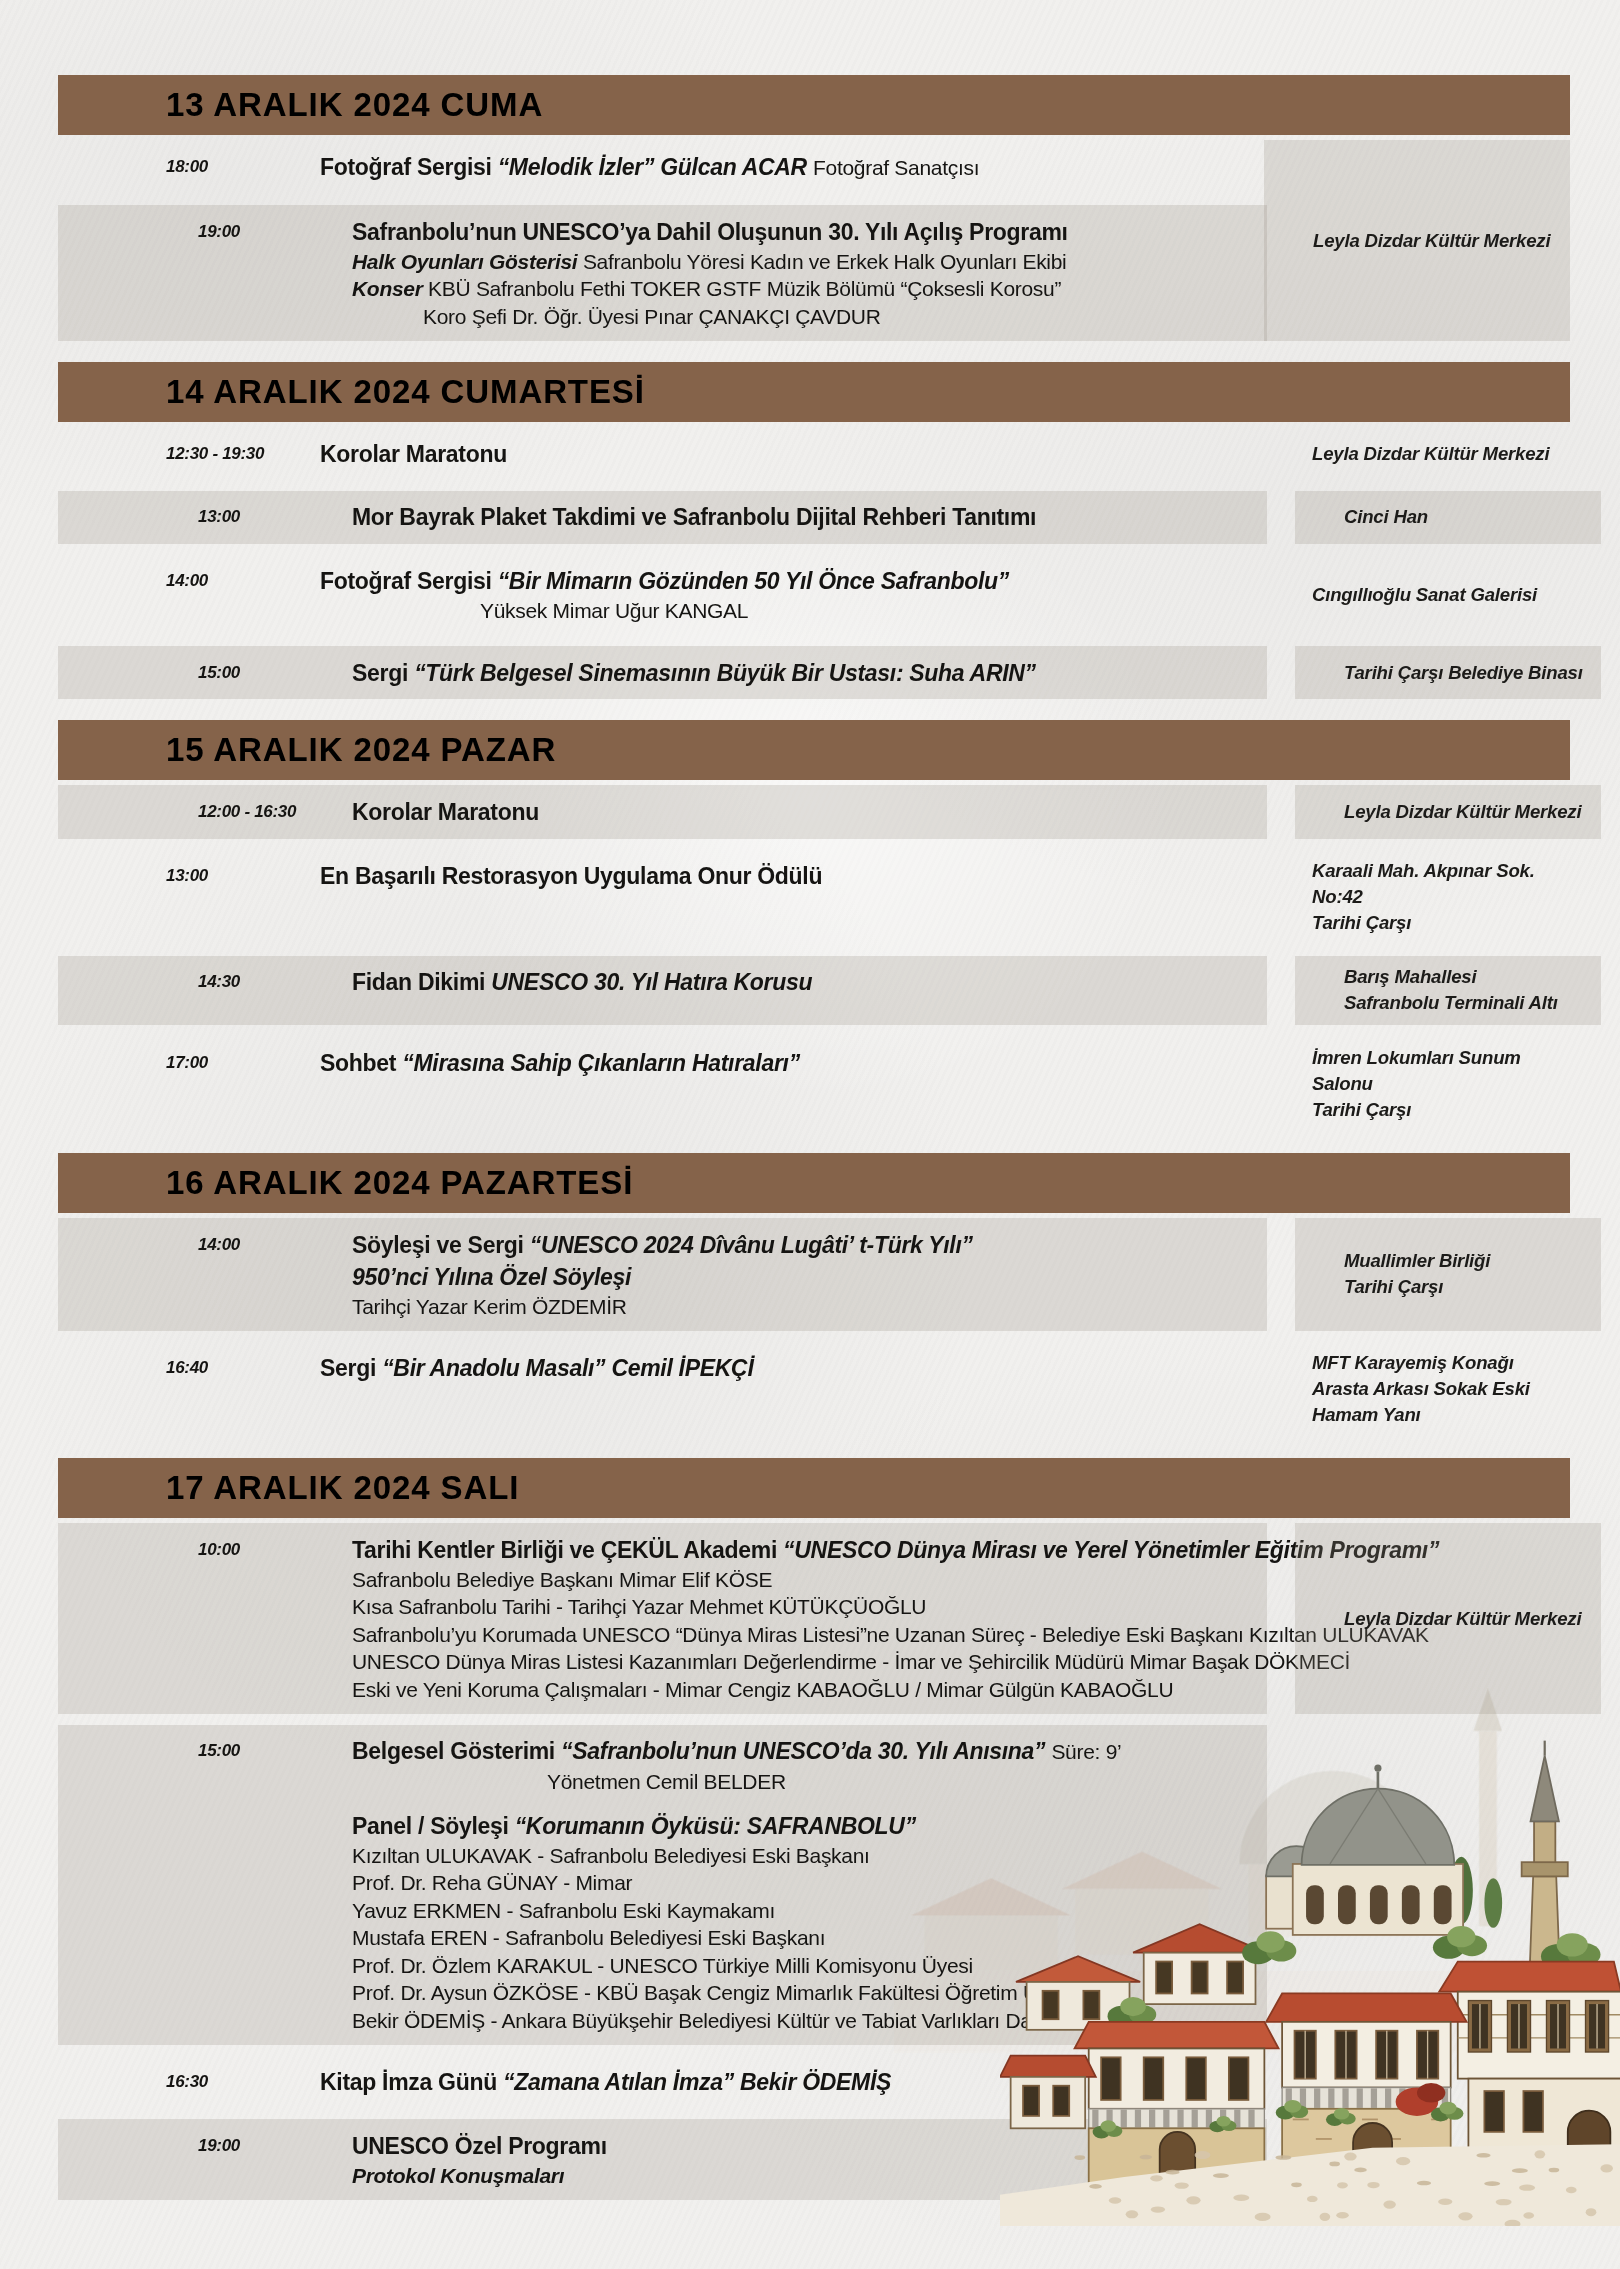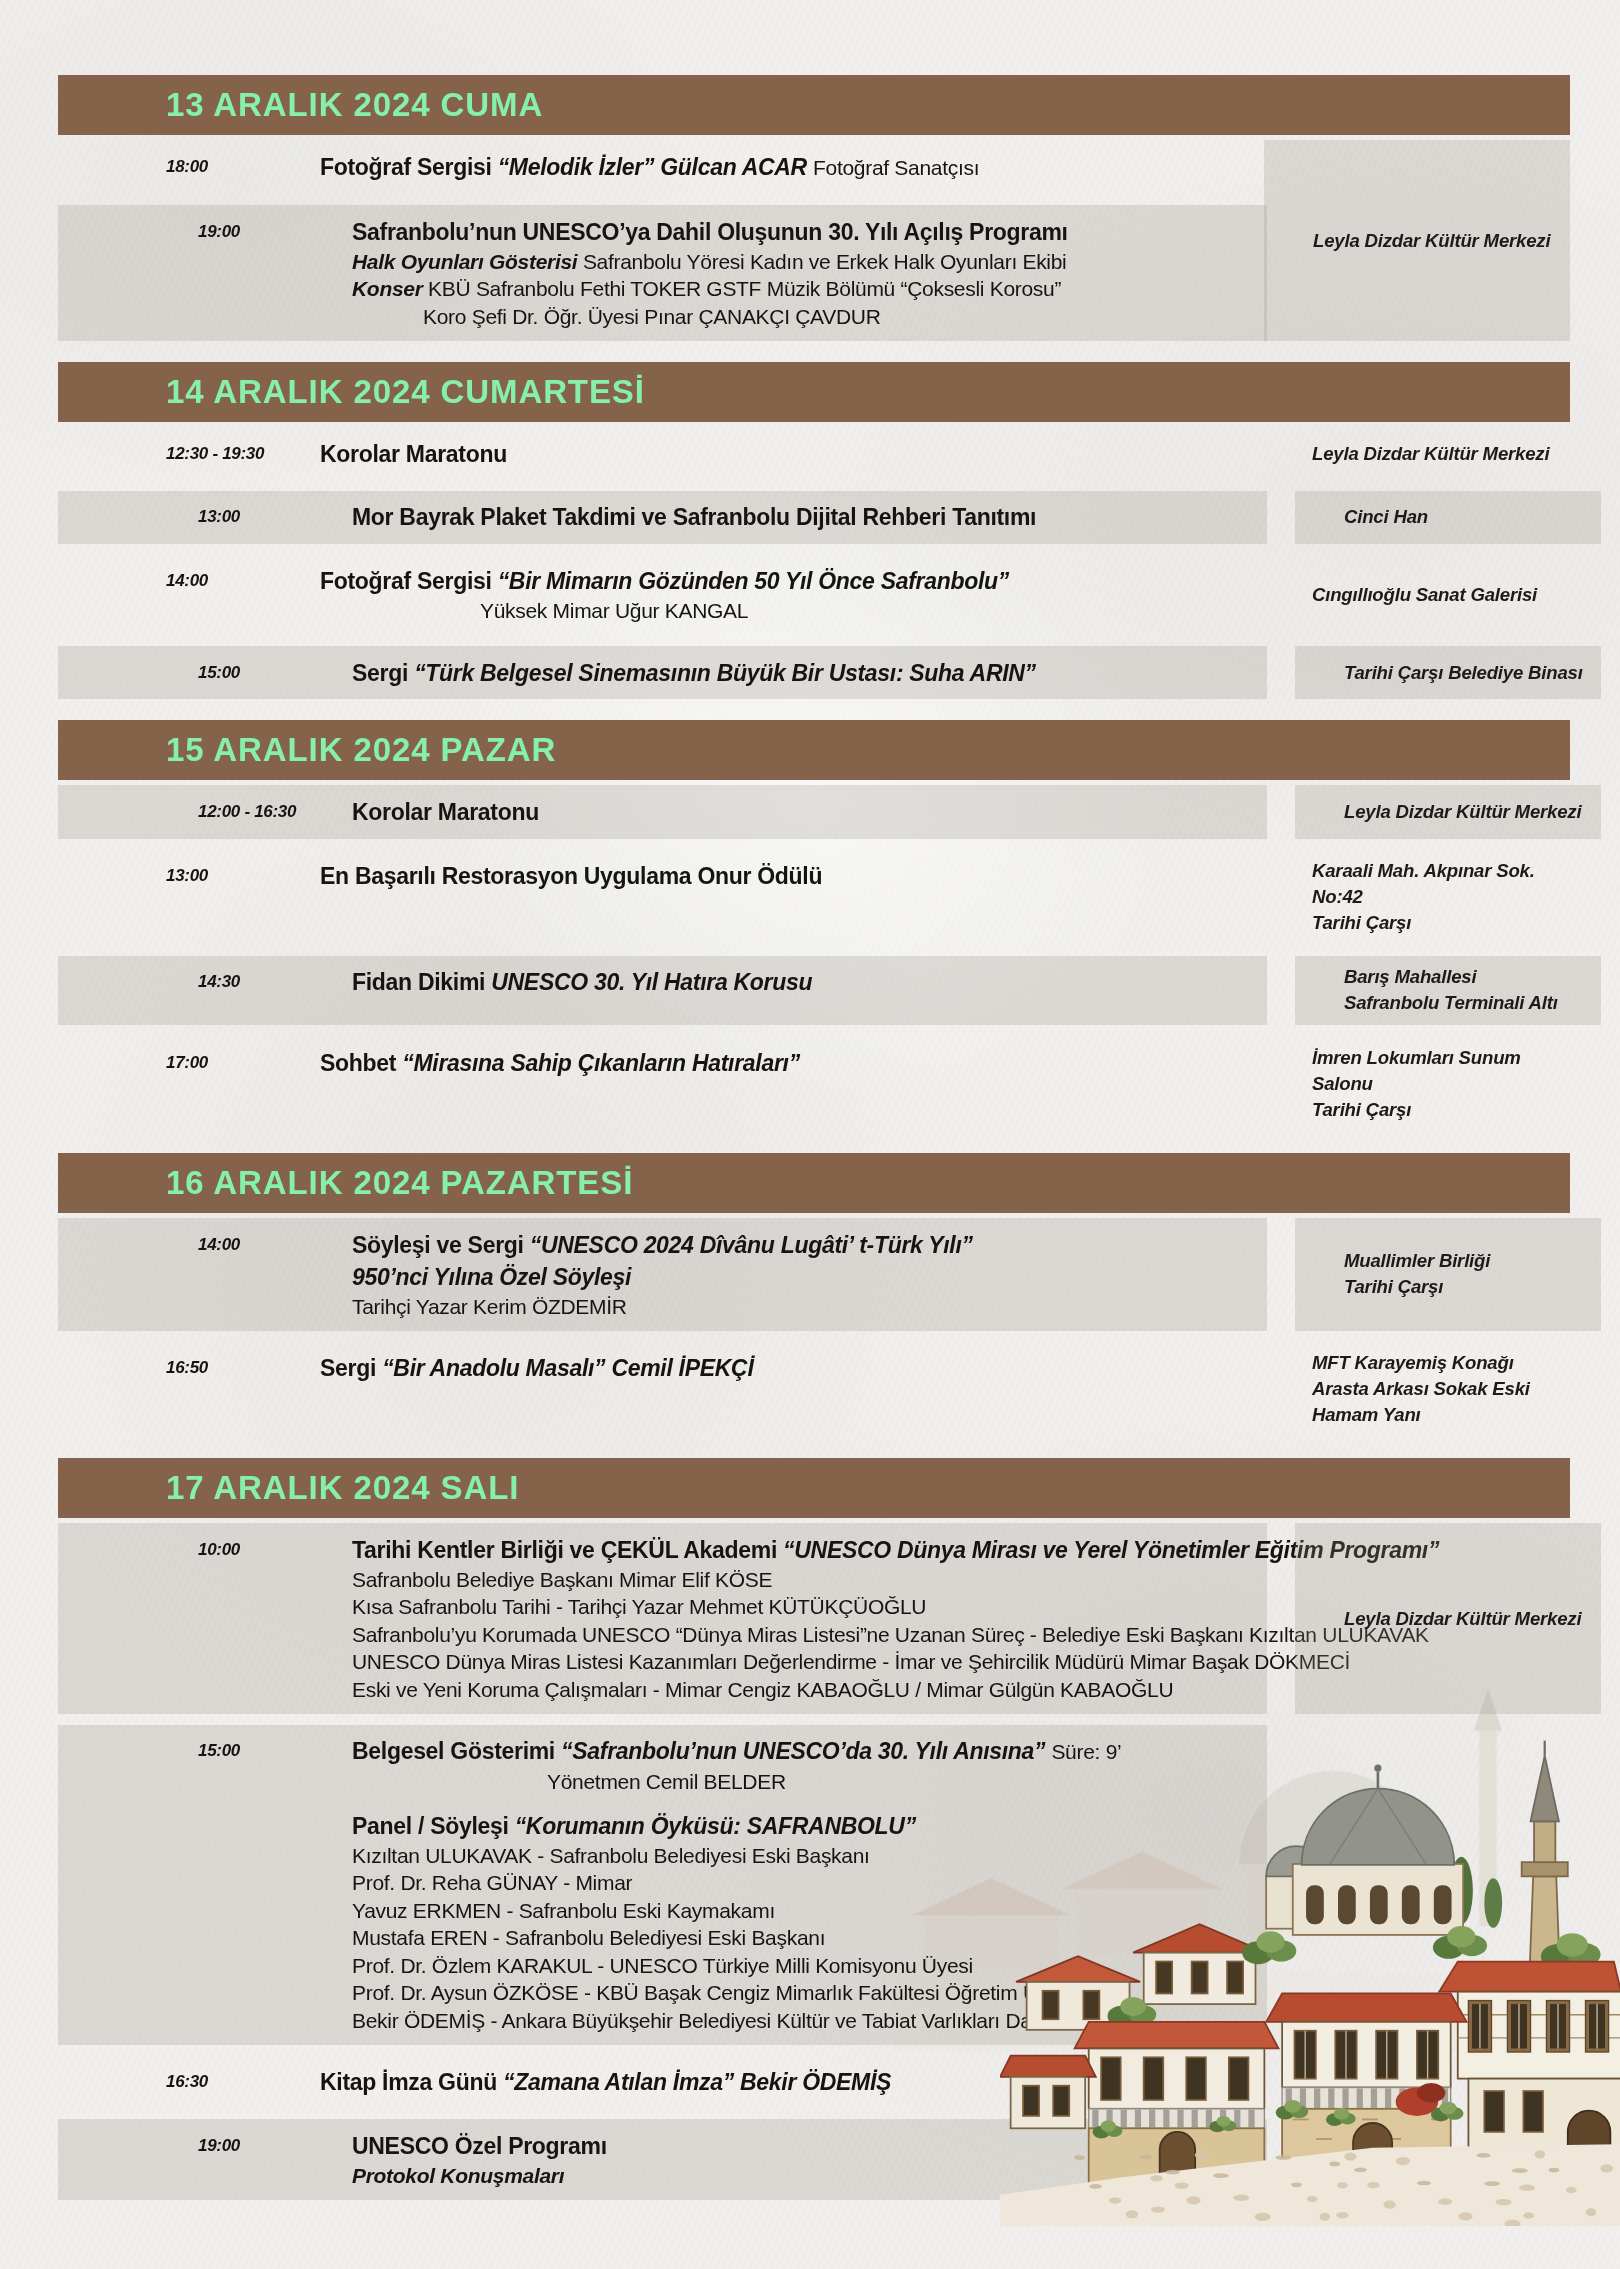--- a/index.html
+++ b/index.html
@@ -15,21 +15,21 @@
       radial-gradient(798px 532px at 15% 8%,  rgba(120,120,125,0.06), transparent 70%),
       radial-gradient(975px 621px at 85% 22%, rgba(120,120,125,0.05), transparent 70%),
       radial-gradient(709px 798px at 30% 55%,  rgba(110,110,115,0.06), transparent 70%),
       radial-gradient(887px 709px at 75% 80%, rgba(110,110,115,0.05), transparent 70%),
       radial-gradient(532px 443px at 50% 35%,  rgba(255,255,255,0.55), transparent 70%),
       repeating-linear-gradient(115deg, rgba(90,90,95,0.018) 0 2.7px, rgba(255,255,255,0.02) 2.7px 6.2px);
   }
   #schedule{position:absolute;left:58px;top:75px;width:1512px;z-index:3;}
   .day-section{margin-bottom:21px;}
   .day-header{
-    height:60px;line-height:60px;background:#85634a;color:#86efac;
+    height:60px;line-height:60px;background:#85634a;color:#000000;
     font-weight:bold;font-size:33px;letter-spacing:0.9px;padding-left:108px;
   }
   .rows{position:relative;margin-top:5.3px;}
   .row{display:flex;margin-bottom:10.6px;}
   .row:last-child{margin-bottom:0;}
   .row-main{display:flex;width:1177px;flex:none;padding:10.6px 0;overflow:visible;}
   .banded{background:rgba(151,142,131,0.24);padding-left:32px;}
   .time{
     width:262px;flex:none;box-sizing:border-box;padding-left:108px;
     font-weight:bold;font-style:italic;font-size:17px;line-height:32px;letter-spacing:-0.3px;
@@ -216,21 +216,21 @@
               <div class="line sm"><span class="seg seg-r">Tarihçi Yazar Kerim ÖZDEMİR</span></div>
             </div>
           </div>
           <div class="loc banded">
             <div class="loc-line">Muallimler Birliği</div>
             <div class="loc-line">Tarihi Çarşı</div>
           </div>
         </div>
         <div class="row">
           <div class="row-main">
-            <div class="time">16:50</div>
+            <div class="time">16:40</div>
             <div class="event">
               <div class="line lg"><span class="seg seg-b">Sergi </span><span class="seg seg-bi">“Bir Anadolu Masalı” Cemil İPEKÇİ</span></div>
             </div>
           </div>
           <div class="loc">
             <div class="loc-line">MFT Karayemiş Konağı</div>
             <div class="loc-line">Arasta Arkası Sokak Eski Hamam Yanı</div>
           </div>
         </div>
       </div>

